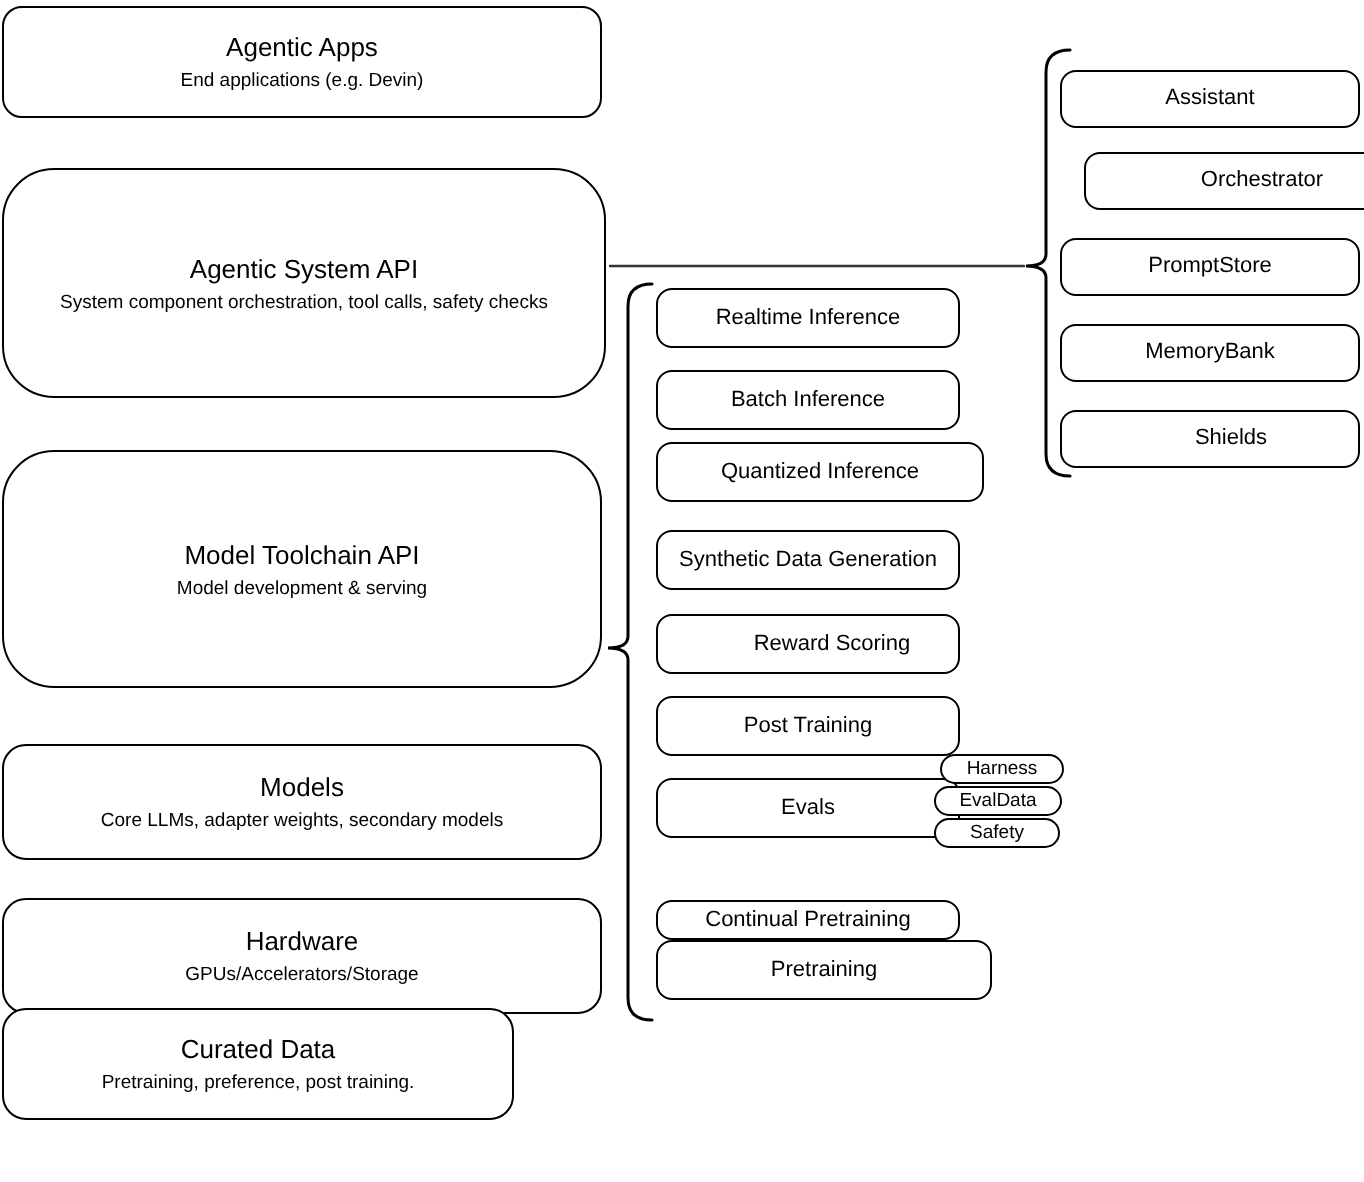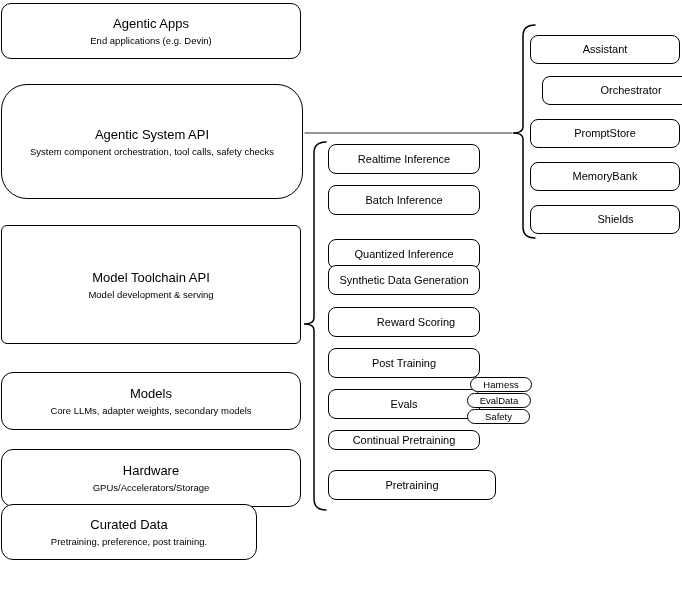--- a/index.html
+++ b/index.html
@@ -90,21 +90,21 @@
   <div class="box layer" style="left:1px; top:3px; width:300px; height:56px; border-radius:10px;">
     <div class="box-title">Agentic Apps</div>
     <div class="box-sub">End applications (e.g. Devin)</div>
   </div>
 
   <div class="box layer" style="left:1px; top:84px; width:302px; height:115px; border-radius:26px;">
     <div class="box-title">Agentic System API</div>
     <div class="box-sub">System component orchestration, tool calls, safety checks</div>
   </div>
 
-  <div class="box layer" style="left:1px; top:225px; width:300px; height:119px; border-radius:6px;">
+  <div class="box layer" style="left:1px; top:225px; width:300px; height:119px; border-radius:26px;">
     <div class="box-title">Model Toolchain API</div>
     <div class="box-sub">Model development &amp; serving</div>
   </div>
 
   <div class="box layer" style="left:1px; top:372px; width:300px; height:58px; border-radius:12px;">
     <div class="box-title">Models</div>
     <div class="box-sub">Core LLMs, adapter weights, secondary models</div>
   </div>
 
   <div class="box layer" style="left:1px; top:449px; width:300px; height:58px; border-radius:12px;">
@@ -116,36 +116,36 @@
     <div class="box-title">Curated Data</div>
     <div class="box-sub">Pretraining, preference, post training.</div>
   </div>
 
   <div class="box svc" style="left:328px; top:144px; width:152px; height:30px;">
       <span>Realtime Inference</span>
     </div>
   <div class="box svc" style="left:328px; top:185px; width:152px; height:30px;">
       <span>Batch Inference</span>
     </div>
-  <div class="box svc" style="left:328px; top:239px; width:152px; height:30px;">
+  <div class="box svc" style="left:328px; top:221px; width:164px; height:30px;">
       <span>Quantized Inference</span>
     </div>
   <div class="box svc" style="left:328px; top:265px; width:152px; height:30px;">
       <span>Synthetic Data Generation</span>
     </div>
   <div class="box svc" style="left:328px; top:307px; width:152px; height:30px;padding-left:24px;">
       <span>Reward Scoring</span>
     </div>
   <div class="box svc" style="left:328px; top:348px; width:152px; height:30px;">
       <span>Post Training</span>
     </div>
   <div class="box svc" style="left:328px; top:389px; width:152px; height:30px;">
       <span>Evals</span>
     </div>
-  <div class="box svc" style="left:328px; top:430px; width:152px; height:20px;">
+  <div class="box svc" style="left:328px; top:450px; width:152px; height:20px;">
       <span>Continual Pretraining</span>
     </div>
   <div class="box svc" style="left:328px; top:470px; width:168px; height:30px;">
       <span>Pretraining</span>
     </div>
 
   <div class="tag" style="left:470px; top:377px; width:62px; height:15px;">
       <span>Harness</span>
     </div>
   <div class="tag" style="left:467px; top:393px; width:64px; height:15px;">

